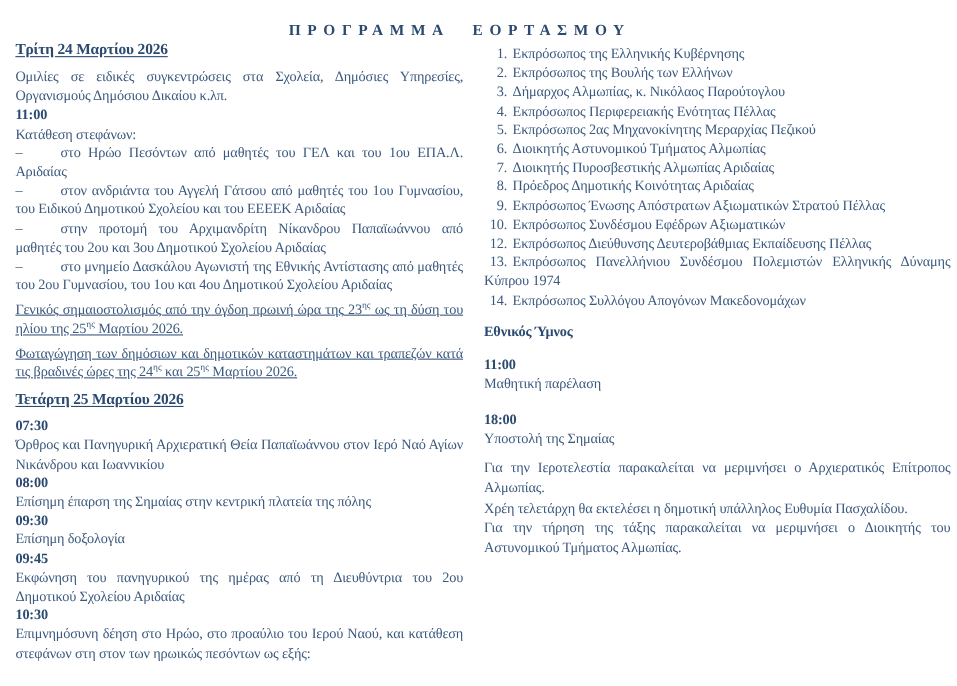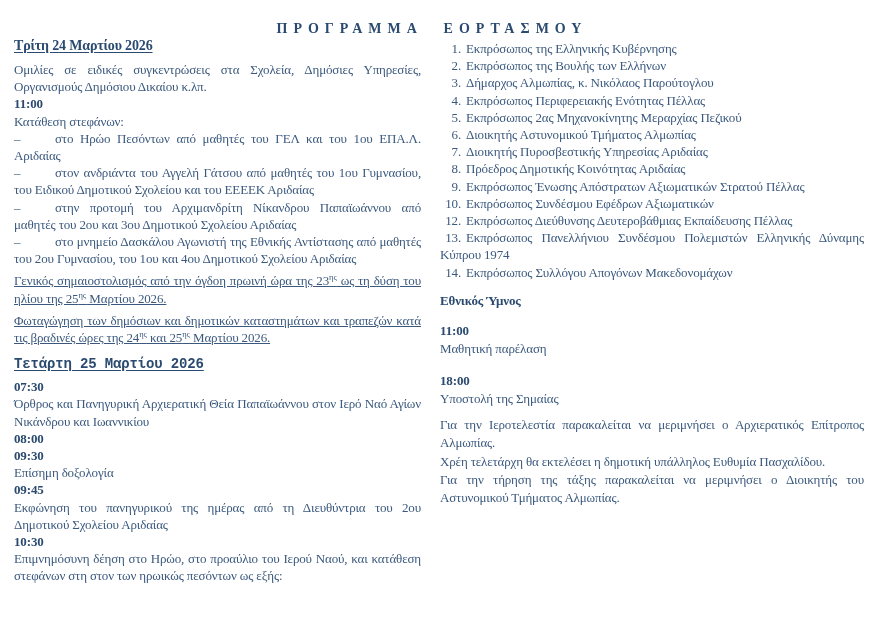--- a/index.html
+++ b/index.html
@@ -19,37 +19,36 @@
     top: 21px; left: 0;
     width: 836px;
     text-align: center;
     font-size: 14px;
     font-weight: bold;
     color: #2b4a70;
     letter-spacing: 6px;
     word-spacing: 12px;
     line-height: 16px;
     white-space: nowrap;
-    margin-left: 14px;
   }
   .col { position: absolute; }
   .col-left  { left: 14px;  top: 32px; width: 407px; line-height: 17.2px; }
   .col-right { left: 440px; top: 36px; width: 424px; line-height: 18px; }
   p { margin: 0; }
   .just { text-align: justify; }
   .date-heading {
     font-size: 14px;
     font-weight: bold;
     color: #2b4a70;
     text-decoration: underline;
     text-underline-offset: 2px;
     line-height: 20px;
     margin: 4px 0 5px 0;
   }
-  .date-heading.second { margin-top: 8px; margin-bottom: 4px; font-family: Liberation Mono, monospace; }
+  .date-heading.second { margin-top: 8px; margin-bottom: 4px; }
   .time { font-weight: bold; color: #2b4a70; }
   .gap-sm { margin-top: 5px; text-decoration: underline; }
   .dash-item .dash { display: inline-block; width: 41px; }
   sup { font-size: 8.5px; letter-spacing: 0; line-height: 0; }
 
   .rep-list { margin-top: 4px; line-height: 17.2px; }
   .rep-item .num {
     display: inline-block;
     min-width: 21px;
     text-align: right;
@@ -86,20 +85,21 @@
     <p class="just gap-sm"><span>Φωταγώγηση των δημόσιων και δημοτικών καταστημάτων και τραπεζών κατά τις βραδινές ώρες της 24</span><sup>ης</sup><span> και 25</span><sup>ης</sup><span> Μαρτίου 2026.</span></p>
 
     <div class="date-heading second">Τετάρτη 25 Μαρτίου 2026</div>
 
     <div>
       <div class="time">07:30</div>
       <p class="just">Όρθρος και Πανηγυρική Αρχιερατική Θεία Παπαϊωάννου στον Ιερό Ναό Αγίων Νικάνδρου και Ιωαννικίου</p>
     </div>
     <div>
       <div class="time">08:00</div>
+      <p class="just">Επίσημη έπαρση της Σημαίας στην κεντρική πλατεία της πόλης</p>
     </div>
     <div>
       <div class="time">09:30</div>
       <p class="just">Επίσημη δοξολογία</p>
     </div>
     <div>
       <div class="time">09:45</div>
       <p class="just">Εκφώνηση του πανηγυρικού της ημέρας από τη Διευθύντρια του 2ου Δημοτικού Σχολείου Αριδαίας</p>
     </div>
     <div>
@@ -109,21 +109,21 @@
   </div>
 
   <div class="col col-right">
     <div class="rep-list">
       <p class="rep-item"><span class="num">1.</span><span>Εκπρόσωπος της Ελληνικής Κυβέρνησης</span></p>
       <p class="rep-item"><span class="num">2.</span><span>Εκπρόσωπος της Βουλής των Ελλήνων</span></p>
       <p class="rep-item"><span class="num">3.</span><span>Δήμαρχος Αλμωπίας, κ. Νικόλαος Παρούτογλου</span></p>
       <p class="rep-item"><span class="num">4.</span><span>Εκπρόσωπος Περιφερειακής Ενότητας Πέλλας</span></p>
       <p class="rep-item"><span class="num">5.</span><span>Εκπρόσωπος 2ας Μηχανοκίνητης Μεραρχίας Πεζικού</span></p>
       <p class="rep-item"><span class="num">6.</span><span>Διοικητής Αστυνομικού Τμήματος Αλμωπίας</span></p>
-      <p class="rep-item"><span class="num">7.</span><span>Διοικητής Πυροσβεστικής Υπηρεσίας Αριδαίας</span></p>
+      <p class="rep-item"><span class="num">7.</span><span>Διοικητής Πυροσβεστικής Αλμωπίας Αριδαίας</span></p>
       <p class="rep-item"><span class="num">8.</span><span>Πρόεδρος Δημοτικής Κοινότητας Αριδαίας</span></p>
       <p class="rep-item"><span class="num">9.</span><span>Εκπρόσωπος Ένωσης Απόστρατων Αξιωματικών Στρατού Πέλλας</span></p>
       <p class="rep-item"><span class="num">10.</span><span>Εκπρόσωπος Συνδέσμου Εφέδρων Αξιωματικών</span></p>
       <p class="rep-item"><span class="num">12.</span><span>Εκπρόσωπος Διεύθυνσης Δευτεροβάθμιας Εκπαίδευσης Πέλλας</span></p>
       <p class="rep-item just"><span class="num">13.</span><span>Εκπρόσωπος Πανελλήνιου Συνδέσμου Πολεμιστών Ελληνικής Δύναμης Κύπρου 1974</span></p>
       <p class="rep-item"><span class="num">14.</span><span>Εκπρόσωπος Συλλόγου Απογόνων Μακεδονομάχων</span></p>
     </div>
 
     <div class="silence-block">
       <p>Εθνικός Ύμνος</p>

